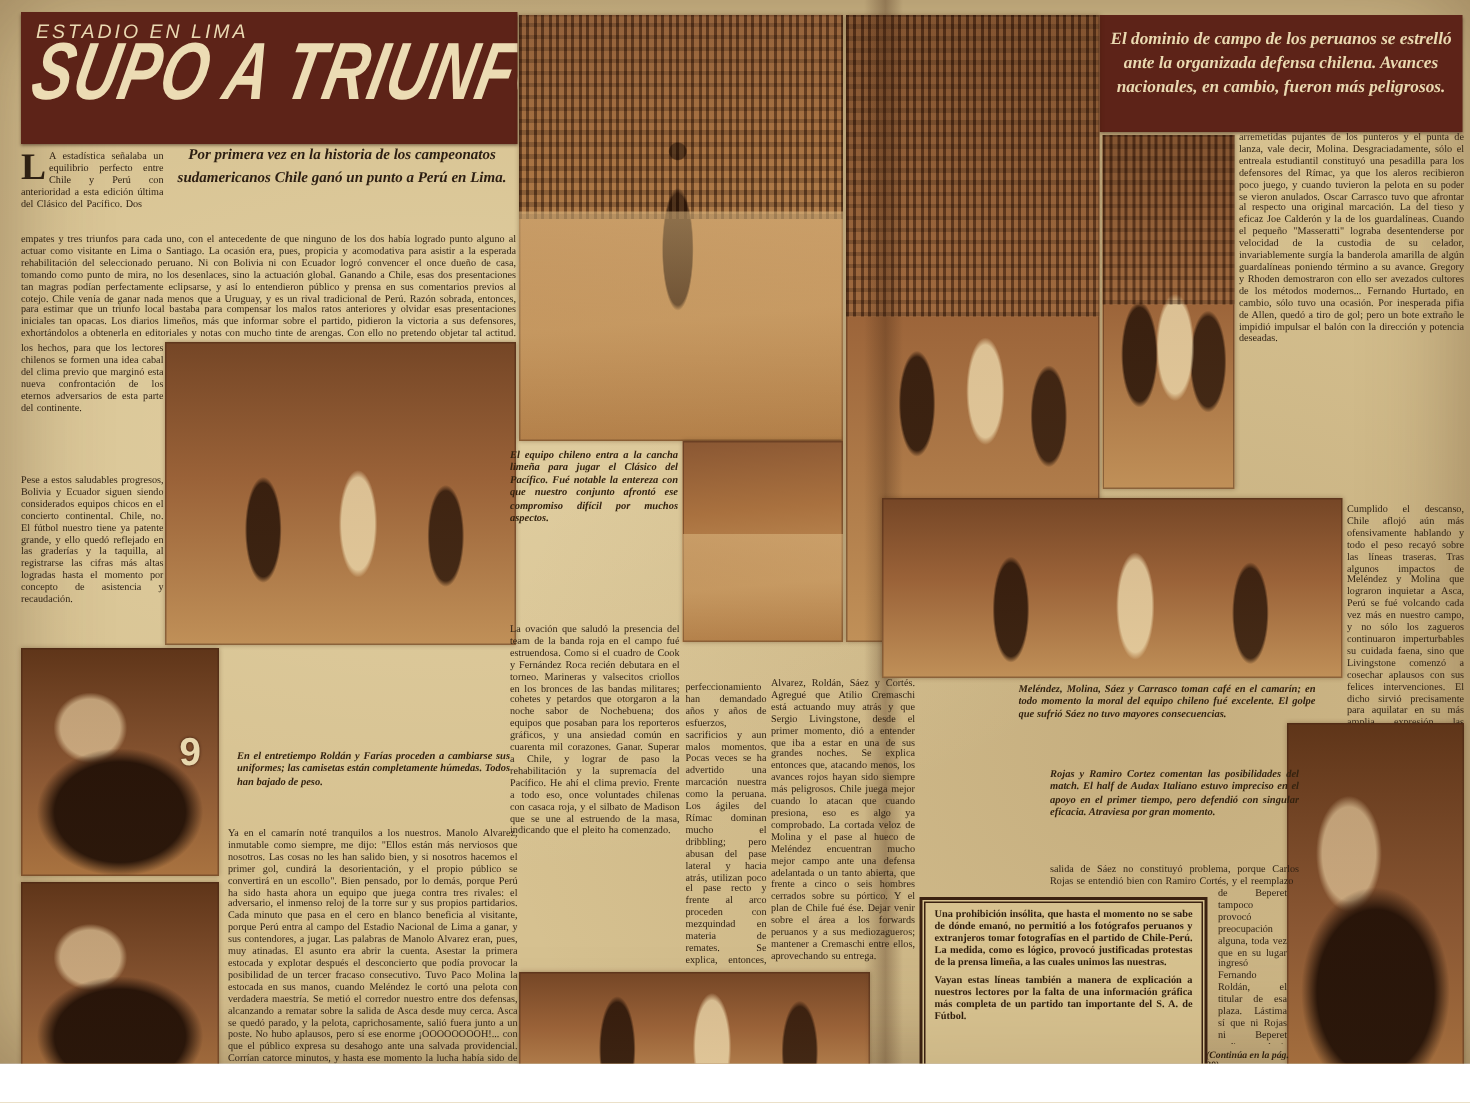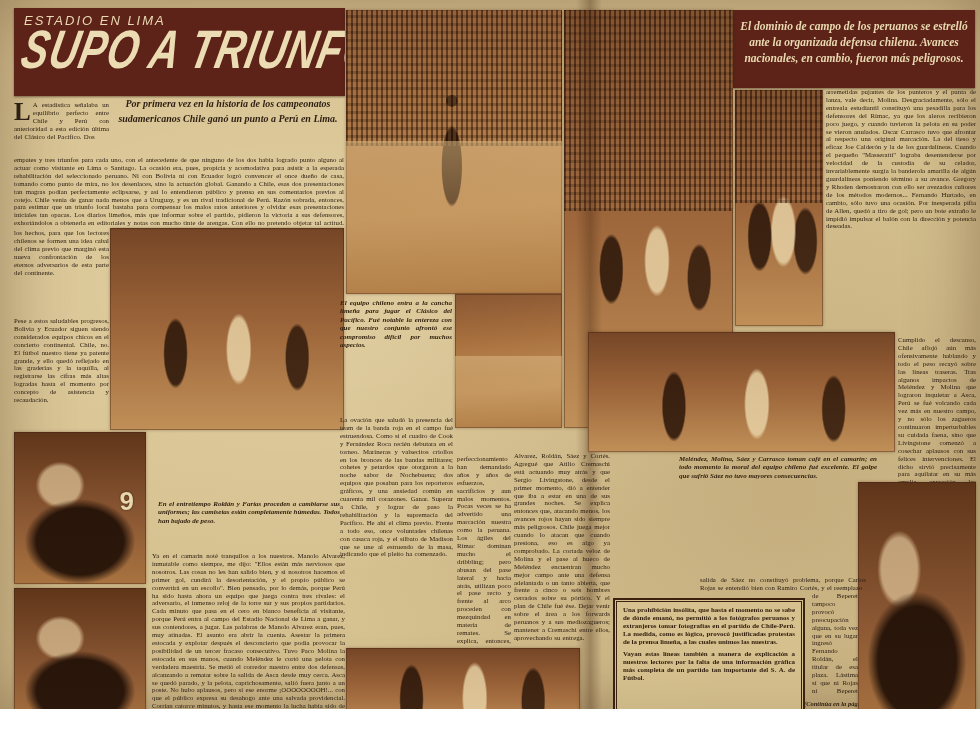--- a/index.html
+++ b/index.html
@@ -104,20 +104,21 @@
   <div class="abs gutter"></div>
 
   <div class="abs ph crowd fig3" style="left:735px;top:90px;width:88px;height:236px;"></div>
   <div class="abs ph fig3" style="left:588px;top:332px;width:307px;height:120px;"></div>
   <div class="abs ph figdark" style="left:858px;top:482px;width:118px;height:249px;"></div>
 
   <div class="abs txt" style="left:826px;top:88px;width:150px;height:246px;">arremetidas pujantes de los punteros y el punta de lanza, vale decir, Molina. Desgraciadamente, sólo el entreala estudiantil constituyó una pesadilla para los defensores del Rímac, ya que los aleros recibieron poco juego, y cuando tuvieron la pelota en su poder se vieron anulados. Oscar Carrasco tuvo que afrontar al respecto una original marcación. La del tieso y eficaz Joe Calderón y la de los guardalíneas. Cuando el pequeño "Masseratti" lograba desentenderse por velocidad de la custodia de su celador, invariablemente surgía la banderola amarilla de algún guardalíneas poniendo término a su avance. Gregory y Rhoden demostraron con ello ser avezados cultores de los métodos modernos... Fernando Hurtado, en cambio, sólo tuvo una ocasión. Por inesperada pifia de Allen, quedó a tiro de gol; pero un bote extraño le impidió impulsar el balón con la dirección y potencia deseadas.</div>
   <div class="abs txt" style="left:898px;top:336px;width:78px;height:146px;">Cumplido el descanso, Chile aflojó aún más ofensivamente hablando y todo el peso recayó sobre las líneas traseras. Tras algunos impactos de Meléndez y Molina que lograron inquietar a Asca, Perú se fué volcando cada vez más en nuestro campo, y no sólo los zagueros continuaron imperturbables su cuidada faena, sino que Livingstone comenzó a cosechar aplausos con sus felices intervenciones. El dicho sirvió precisamente para aquilatar en su más amplia expresión las bondades individuales y colectivas del sistema chileno. La</div>
   <div class="abs txt" style="left:514px;top:452px;width:96px;height:240px;">Alvarez, Roldán, Sáez y Cortés. Agregué que Atilio Cremaschi está actuando muy atrás y que Sergio Livingstone, desde el primer momento, dió a entender que iba a estar en una de sus grandes noches. Se explica entonces que, atacando menos, los avances rojos hayan sido siempre más peligrosos. Chile juega mejor cuando lo atacan que cuando presiona, eso es algo ya comprobado. La cortada veloz de Molina y el pase al hueco de Meléndez encuentran mucho mejor campo ante una defensa adelantada o un tanto abierta, que frente a cinco o seis hombres cerrados sobre su pórtico. Y el plan de Chile fué ése. Dejar venir sobre el área a los forwards peruanos y a sus mediozagueros; mantener a Cremaschi entre ellos, aprovechando su entrega.</div>
   <div class="abs cap" style="left:662px;top:455px;width:198px;height:52px;margin-left:17px;">Meléndez, Molina, Sáez y Carrasco toman café en el camarín; en todo momento la moral del equipo chileno fué excelente. El golpe que sufrió Sáez no tuvo mayores consecuencias.</div>
+  <div class="abs cap" style="left:700px;top:512px;width:166px;height:60px;">Rojas y Ramiro Cortez comentan las posibilidades del match. El half de Audax Italiano estuvo impreciso en el apoyo en el primer tiempo, pero defendió con singular eficacia. Atraviesa por gran momento.</div>
   <div class="abs txt" style="left:700px;top:576px;width:166px;height:24px;">salida de Sáez no constituyó problema, porque Carlos Rojas se entendió bien con Ramiro Cortés, y el reemplazo</div>
   <div class="abs txt" style="left:812px;top:592px;width:46px;height:104px;">de Beperet tampoco provocó preocupación alguna, toda vez que en su lugar ingresó Fernando Roldán, el titular de esa plaza. Lástima sí que ni Rojas ni Beperet pudieran lucir como lo hacen en Santa Laura, sin que con ello pretenda en mo-</div>
   <div class="abs continua" style="left:804px;top:700px;width:64px;height:20px;">(Continúa en la pág. 39)</div>
 
   <div class="abs notebox">
     <div class="inner">
       <p>Una prohibición insólita, que hasta el momento no se sabe de dónde emanó, no permitió a los fotógrafos peruanos y extranjeros tomar fotografías en el partido de Chile-Perú. La medida, como es lógico, provocó justificadas protestas de la prensa limeña, a las cuales unimos las nuestras.</p>
       <p>Vayan estas líneas también a manera de explicación a nuestros lectores por la falta de una información gráfica más completa de un partido tan importante del S. A. de Fútbol.</p>
     </div>
   </div>

